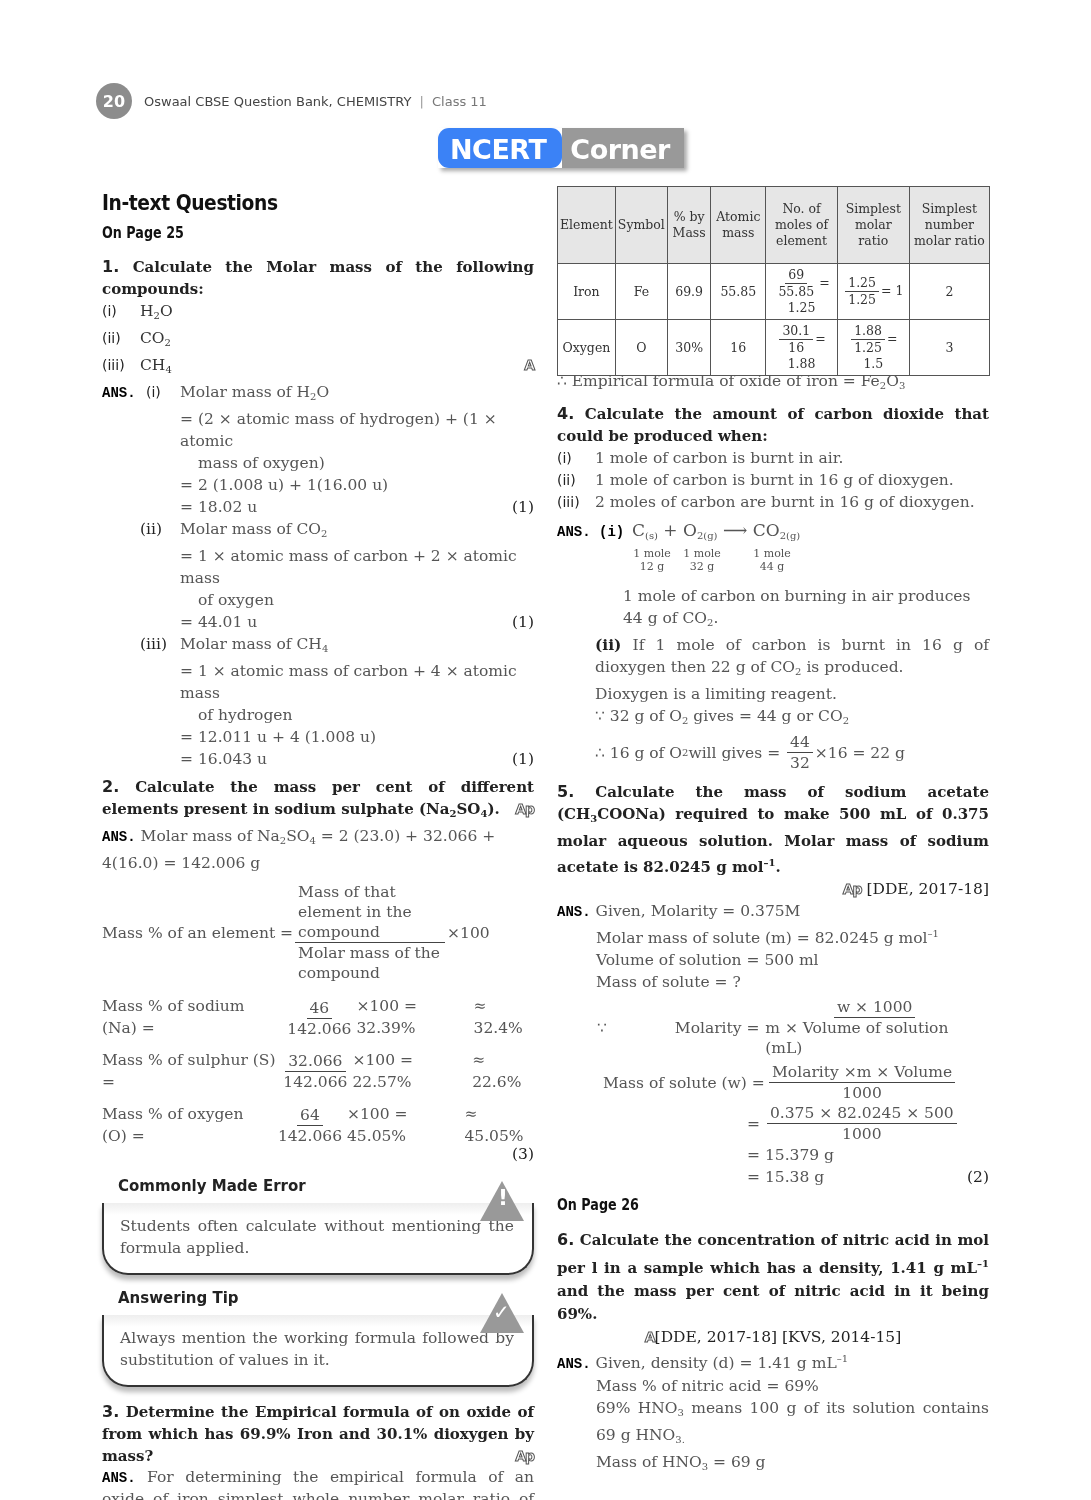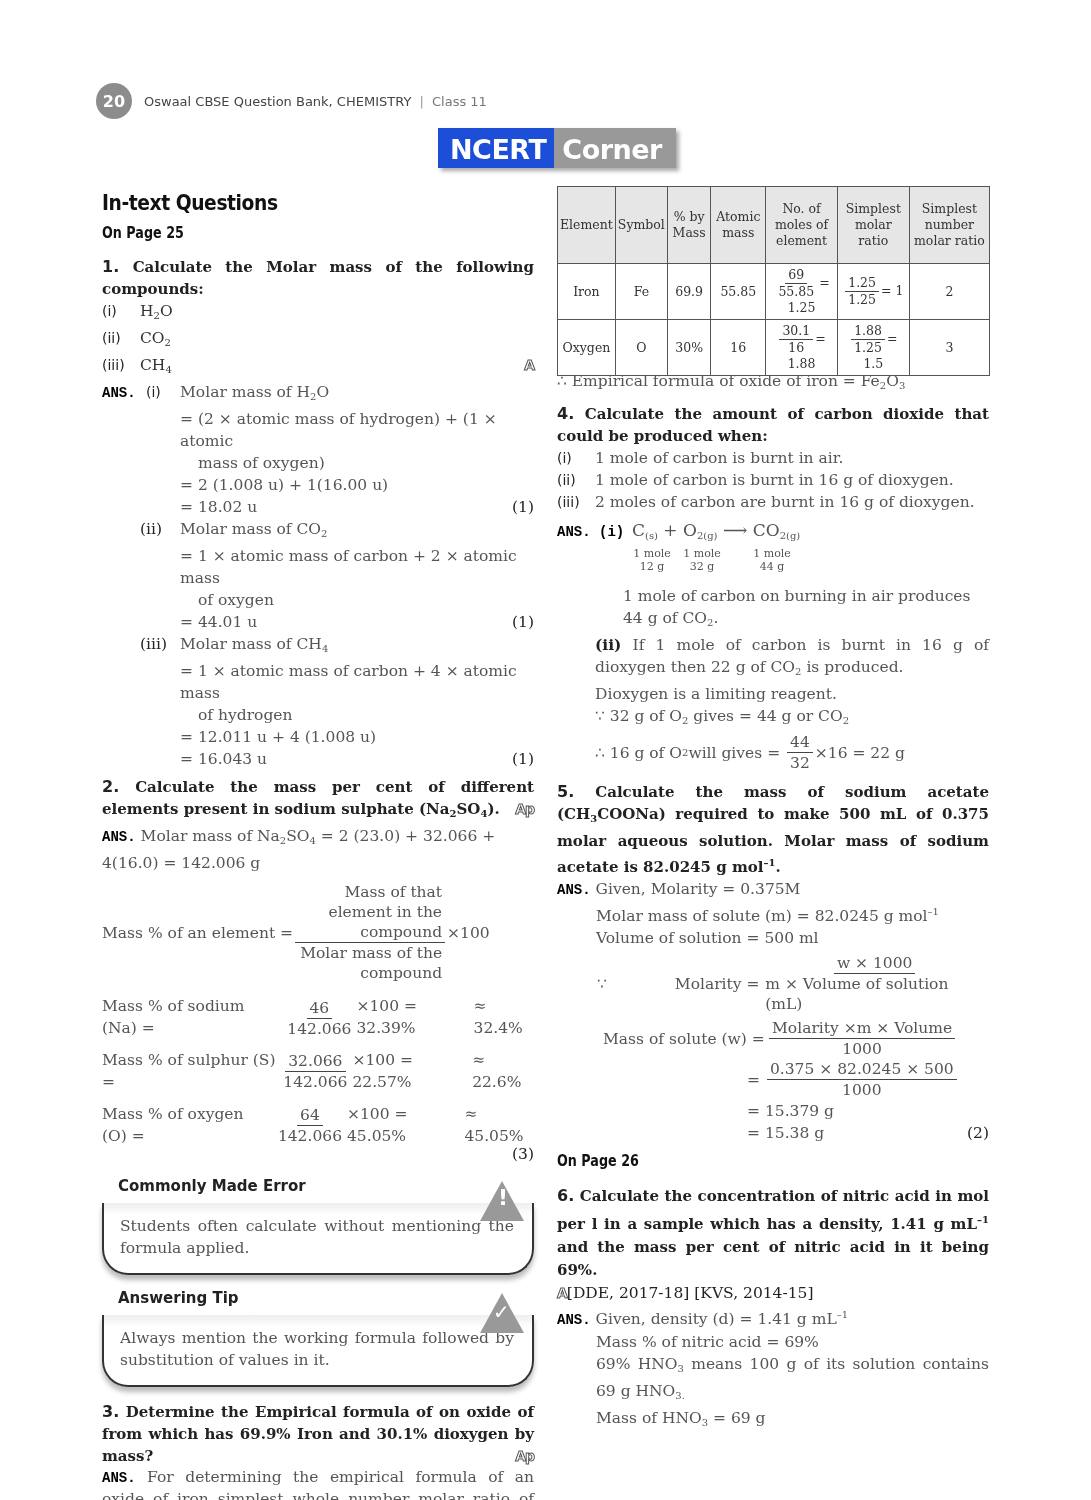--- a/index.html
+++ b/index.html
@@ -3,21 +3,21 @@
 <meta charset="utf-8">
 <style>
   html,body{margin:0;padding:0;background:#fff;}
   body{width:1091px;height:1500px;position:relative;overflow:hidden;font-family:"DejaVu Serif",serif;color:#333;}
   .abs{position:absolute;}
   .page-badge{left:96px;top:83px;width:36px;height:36px;border-radius:50%;background:#8c8c8c;color:#fff;font-family:"DejaVu Sans",sans-serif;font-weight:bold;font-size:16px;display:flex;align-items:center;justify-content:center;}
   .running-head{left:144px;top:94px;font-family:"DejaVu Sans",sans-serif;font-size:13px;color:#444;}
   .running-head .sep{color:#999;margin:0 4px;}
   .running-head .cls{color:#777;}
   .ncert{left:438px;top:128px;height:40px;display:flex;box-shadow:3px 3px 4px #aaa;font-family:"DejaVu Sans",sans-serif;font-weight:bold;font-size:27px;color:#fff;letter-spacing:-0.5px;}
-  .ncert .a{background:#1d4ed8;padding:2px 8px 0 12px;display:flex;align-items:center;}
+  .ncert .a{background:#3b82f6;padding:2px 16px 0 12px;display:flex;align-items:center;border-radius:11px;}
   .ncert .b{background:#999;padding:2px 14px 0 8px;display:flex;align-items:center;}
 
   .col{position:absolute;font-size:15.5px;line-height:22px;}
   .left{left:102px;top:190px;width:432px;}
   .right{left:557px;top:370px;width:432px;}
 
   .h1{font-family:"DejaVu Sans",sans-serif;font-weight:bold;font-size:22px;color:#111;letter-spacing:-0.5px;transform:scaleX(0.85);transform-origin:left;margin:2px 0 8px;}
   .h2{font-family:"DejaVu Sans",sans-serif;font-weight:bold;font-size:15px;color:#111;transform:scaleX(0.85);transform-origin:left;margin:0 0 12px;}
   .q{font-weight:bold;color:#222;font-size:15px;text-align:justify;}
   .qn{font-family:"DejaVu Sans",sans-serif;font-weight:bold;font-size:16px;color:#222;}
@@ -117,21 +117,21 @@
           <span class="marks">(1)</span>
         </div>
     </div>
   </div>
 
   <div style="margin-top:6px">
     <div class="q"><span class="qn">2.</span> <span>Calculate the mass per cent of different elements present in sodium sulphate (Na</span><span class="sub">2</span><span>SO</span><span class="sub">4</span><span>).</span> <span class="icon-badge" style="float:right">Ap</span></div>
     <div class="light"><span class="ans">ANS.</span> <span>Molar mass of Na</span><span class="sub">2</span><span>SO</span><span class="sub">4</span><span> = 2 (23.0) + 32.066 + 4(16.0) = 142.006 g</span></div>
     <div class="light row" style="margin-top:8px;align-items:center">
       <span>Mass % of an element =</span>
-      <span class="frac" style="width:150px;text-align:right">
+      <span class="frac" style="width:150px;text-align:left">
           <span class="n">Mass of that element in the compound</span>
           <span class="d">Molar mass of the compound</span>
         </span>
       <span>×100</span>
     </div>
     <div class="light row" style="margin-top:12px;align-items:flex-end">
       <span>Mass % of sodium (Na) =</span><span class="frac">
           <span class="n">46</span>
           <span class="d">142.066</span>
         </span><span>×100 = 32.39%</span>&nbsp;<span>≈ 32.4%</span>
@@ -263,23 +263,25 @@
     <div class="light" style="padding-left:38px">Dioxygen is a limiting reagent.</div>
     <div class="light" style="padding-left:38px"><span>∵ 32 g of O</span><span class="sub">2</span><span> gives = 44 g or CO</span><span class="sub">2</span></div>
     <div class="light row" style="padding-left:38px;align-items:center"><span>∴ 16 g of O</span><span class="sub">2</span><span> will gives =</span>&nbsp;<span class="frac">
           <span class="n">44</span>
           <span class="d">32</span>
         </span><span>×16 = 22 g</span></div>
   </div>
 
   <div style="margin-top:8px">
     <div class="q"><span class="qn">5.</span> <span>Calculate the mass of sodium acetate (CH</span><span class="sub">3</span><span>COONa) required to make 500 mL of 0.375 molar aqueous solution. Molar mass of sodium acetate is 82.0245 g mol</span><span class="sup">–1</span><span>.</span></div>
+    <div style="text-align:right;color:#222"><span class="icon-badge">Ap</span> <span>[DDE, 2017-18]</span></div>
     <div class="light"><span class="ans">ANS.</span> <span>Given, Molarity = 0.375M</span></div>
     <div class="light" style="padding-left:39px"><span>Molar mass of solute (m) = 82.0245 g mol</span><span class="sup">–1</span></div>
     <div class="light" style="padding-left:39px">Volume of solution = 500 ml</div>
+    <div class="light" style="padding-left:39px">Mass of solute = ?</div>
     <div class="light row" style="align-items:center;margin-top:4px">
       <span style="width:80px;padding-left:40px">∵</span>
         <span style="width:88px">Molarity =</span>
         <span class="frac">
           <span class="n">w × 1000</span>
           <span class="d">m × Volume of solution (mL)</span>
         </span>
     </div>
     <div class="light row" style="align-items:center;margin-top:4px">
       <span style="padding-left:46px;width:164px">Mass of solute (w) =</span>
@@ -298,19 +300,19 @@
     <div class="light row" style="padding-left:190px">
         <span>= 15.38 g</span>
         <span class="marks">(2)</span>
       </div>
   </div>
 
   <div class="h2" style="margin:6px 0 12px">On Page 26</div>
 
   <div>
     <div class="q" style="line-height:23px"><span class="qn">6.</span> <span>Calculate the concentration of nitric acid in mol per l in a sample which has a density, 1.41 g mL</span><span class="sup">–1</span><span> and the mass per cent of nitric acid in it being 69%.</span></div>
-    <div style="text-align:left;color:#222"><span class="icon-badge">A</span><span>[DDE, 2017-18] [KVS, 2014-15]</span></div>
+    <div style="text-align:center;color:#222"><span class="icon-badge">A</span><span>[DDE, 2017-18] [KVS, 2014-15]</span></div>
     <div class="light"><span class="ans">ANS.</span> <span>Given, density (d) = 1.41 g mL</span><span class="sup">–1</span></div>
     <div class="light" style="padding-left:39px">Mass % of nitric acid = 69%</div>
     <div class="light just" style="padding-left:39px"><span>69% HNO</span><span class="sub">3</span><span> means 100 g of its solution contains 69 g HNO</span><span class="sub">3.</span></div>
     <div class="light" style="padding-left:39px"><span>Mass of HNO</span><span class="sub">3</span><span> = 69 g</span></div>
   </div>
 </div>
 
 </body></html>

